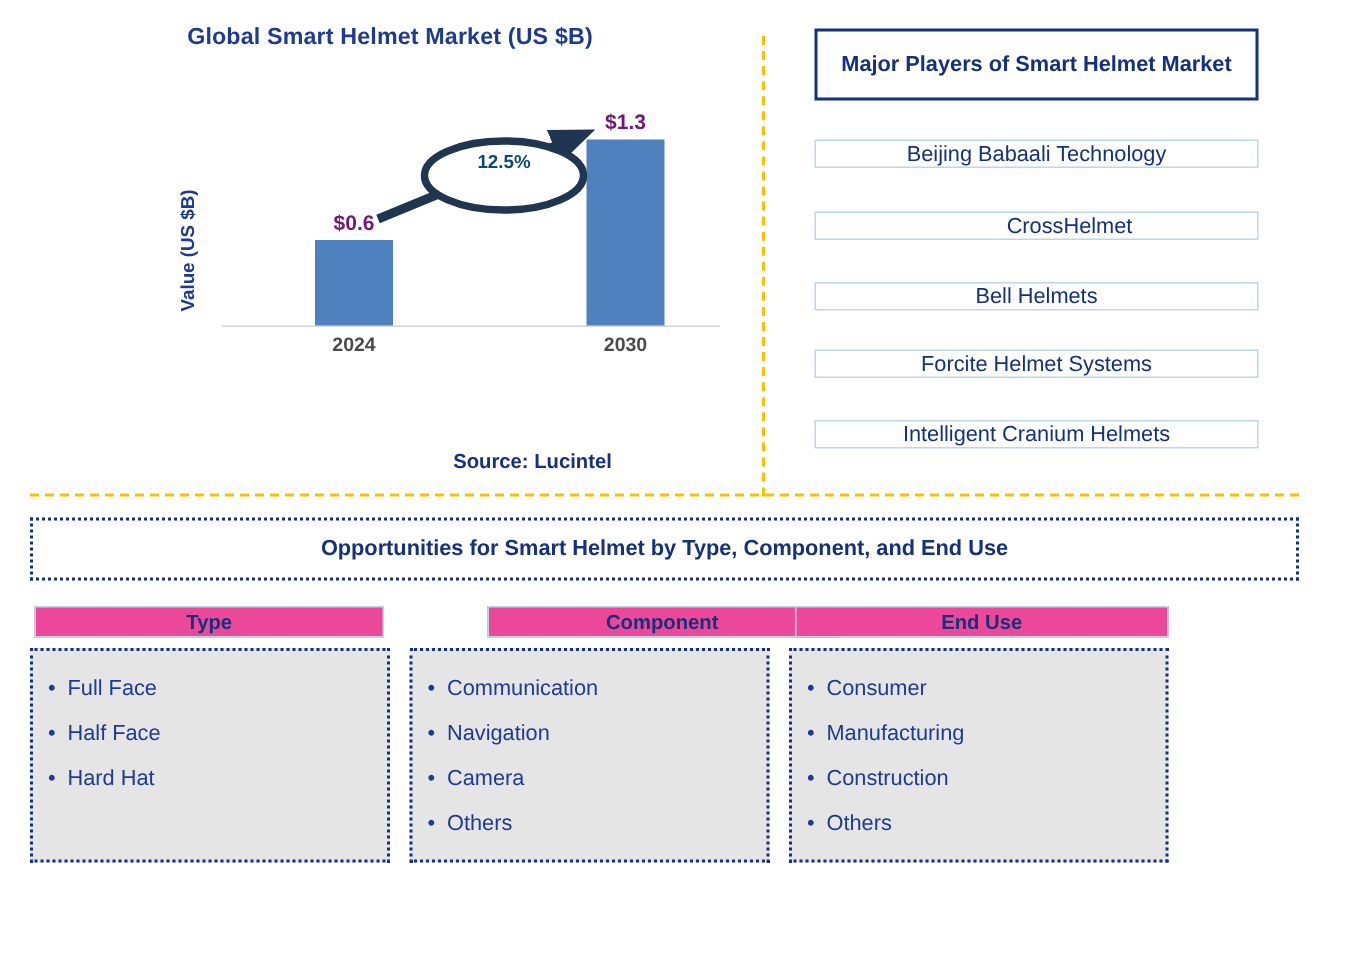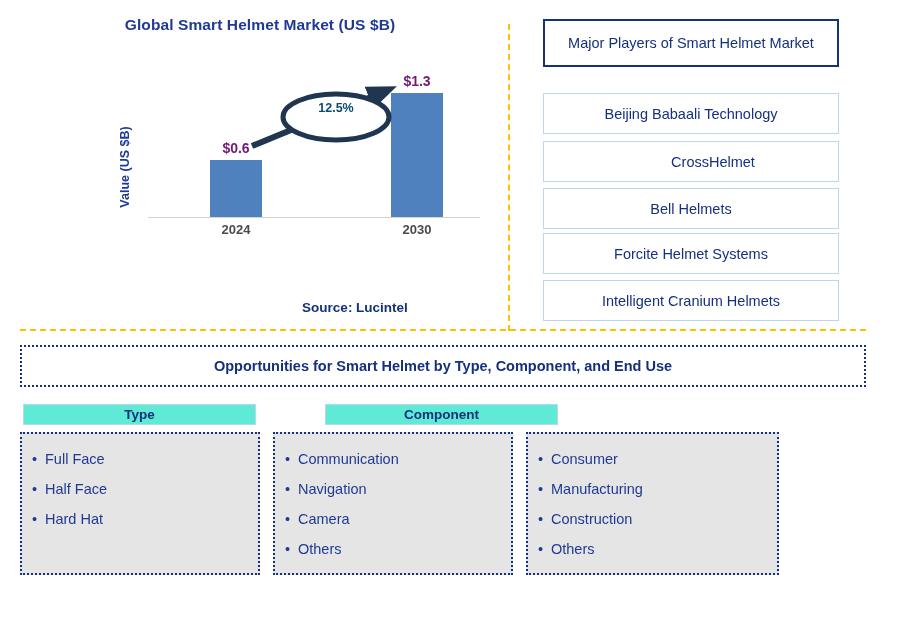--- a/index.html
+++ b/index.html
@@ -156,29 +156,29 @@
     left: 543px;
     top: 19px;
     width: 296px;
     height: 48px;
     border: 2px solid #15317E;
     box-sizing: border-box;
     display: flex;
     align-items: center;
     justify-content: center;
     font-size: 14.5px;
-    font-weight: normal;
+    font-weight: bold;
     color: #15317E;
     background: #ffffff;
   }
   .player-item {
     position: absolute;
     left: 543px;
     width: 296px;
-    height: 41px;
+    height: 19px;
     border: 1px solid #BBD6EE;
     box-sizing: border-box;
     display: flex;
     align-items: center;
     justify-content: center;
     font-size: 14.5px;
     color: #15317E;
     background: #ffffff;
   }
   .player-item.p0 { top: 93px; }
@@ -203,21 +203,21 @@
     font-weight: bold;
     color: #15317E;
     background: #ffffff;
   }
 
   
   .cat-head {
     position: absolute;
     top: 404px;
     height: 21px;
-    background: #5eead4;
+    background: #ec4899;
     border: 1px solid #BBD6EE;
     box-sizing: border-box;
     display: flex;
     align-items: center;
     justify-content: center;
     font-size: 13.5px;
     font-weight: bold;
     color: #15317E;
   }
   .cat-box {
@@ -298,20 +298,21 @@
   <div class="player-item p0">Beijing Babaali Technology</div>
   <div class="player-item p1">CrossHelmet</div>
   <div class="player-item p2">Bell Helmets</div>
   <div class="player-item p3">Forcite Helmet Systems</div>
   <div class="player-item p4">Intelligent Cranium Helmets</div>
 
   <div class="opp-banner">Opportunities for Smart Helmet by Type, Component, and End Use</div>
 
   <div class="cat-head c0">Type</div>
   <div class="cat-head c1">Component</div>
+  <div class="cat-head c2">End Use</div>
 
   <div class="cat-box c0">
     <ul class="cat-list">
       <li>Full Face</li>
       <li>Half Face</li>
       <li>Hard Hat</li>
     </ul>
   </div>
 
   <div class="cat-box c1">

